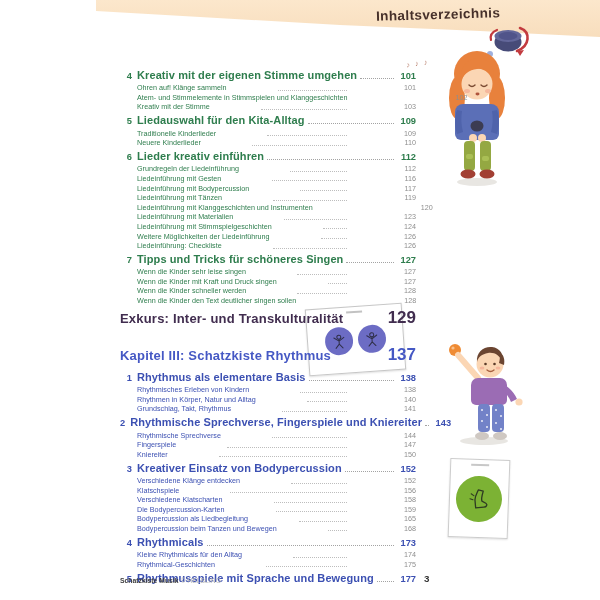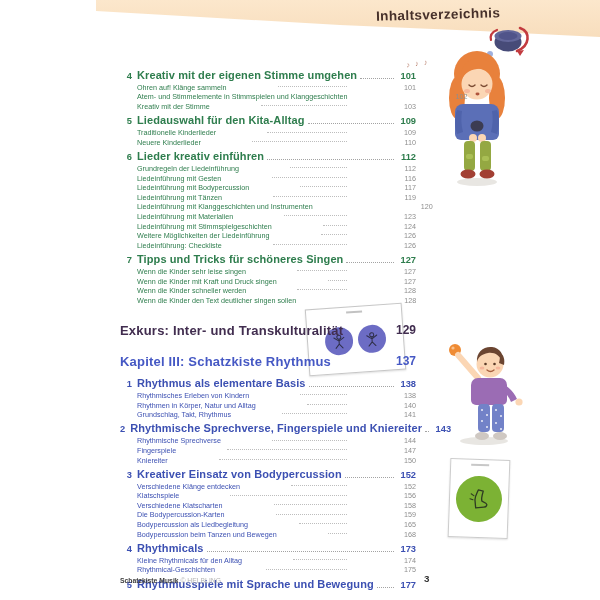--- a/index.html
+++ b/index.html
@@ -19,33 +19,33 @@
   #toc { position:absolute; left:120px; top:66px; width:296px; }
   .sec { margin-top:3px; }
   .row-main { display:flex; align-items:baseline; height:13.6px; }
   .row-main .num { width:12px; text-align:right; margin-right:5px; font-weight:bold; font-size:9.3px; }
   .row-main .title { font-weight:bold; font-size:11px; white-space:nowrap; letter-spacing:.1px; }
   .row-main .dots { flex:1; margin:0 3px 2px 3px; border-bottom:1.7px dotted #a3a3a3; min-width:4px; }
   .row-main .pg { font-weight:bold; font-size:9.3px; min-width:19px; text-align:right; }
   .ch2 .num, .ch2 .title, .ch2 .pg { color:var(--green); }
   .ch3 .num, .ch3 .title, .ch3 .pg { color:var(--blue); }
 
-  .row-sub { display:flex; align-items:center; height:9.6px; padding-left:17px; color:var(--gray);gap:48px; }
+  .row-sub { display:flex; align-items:flex-end; height:9.6px; padding-left:17px; color:var(--gray);gap:48px; }
   .row-sub .title { font-size:7.2px; white-space:nowrap; }
   .row-sub .dots { flex:1; margin:0 2px 1.5px 3px; border-bottom:1.3px dotted #bdbdbd; }
   .row-sub .pg { font-size:7.2px; min-width:19px; text-align:right; color:var(--gray); }
 
   .row-big { display:flex; align-items:center; }
-  #exkurs-row { margin-top:12px; height:26px; }
+  #exkurs-row { height:26px; }
   #exkurs-row .title, #exkurs-row .pg { color:var(--plum); }
-  #kapitel-row { margin-top:5px; height:26px; }
+  #kapitel-row { margin-top:11px; height:26px; }
   #kapitel-row .title, #kapitel-row .pg { color:var(--kblue); }
   .row-big .title { font-weight:bold; font-size:13px; letter-spacing:.2px; }
   .row-big .spacer { flex:1; }
-  .row-big .pg { font-weight:bold; font-size:12px; min-width:24px; text-align:right; }
+  .row-big .pg { font-weight:bold; font-size:17px; min-width:24px; text-align:right; }
 
   
   #footer { position:absolute; left:120px; top:577px; font-size:6.8px; }
   #footer .b { font-weight:bold; color:#3c3c3c; }
   #footer .l { color:#b3b3b3; }
   #pagenum { position:absolute; left:424px; top:573px; font-size:9.8px; font-weight:bold; color:#333; }
 
   
   .illu { position:absolute; }
   #notes-marks { left:406px; top:59px; font-size:7.5px; color:#bb8472; letter-spacing:1.5px;

